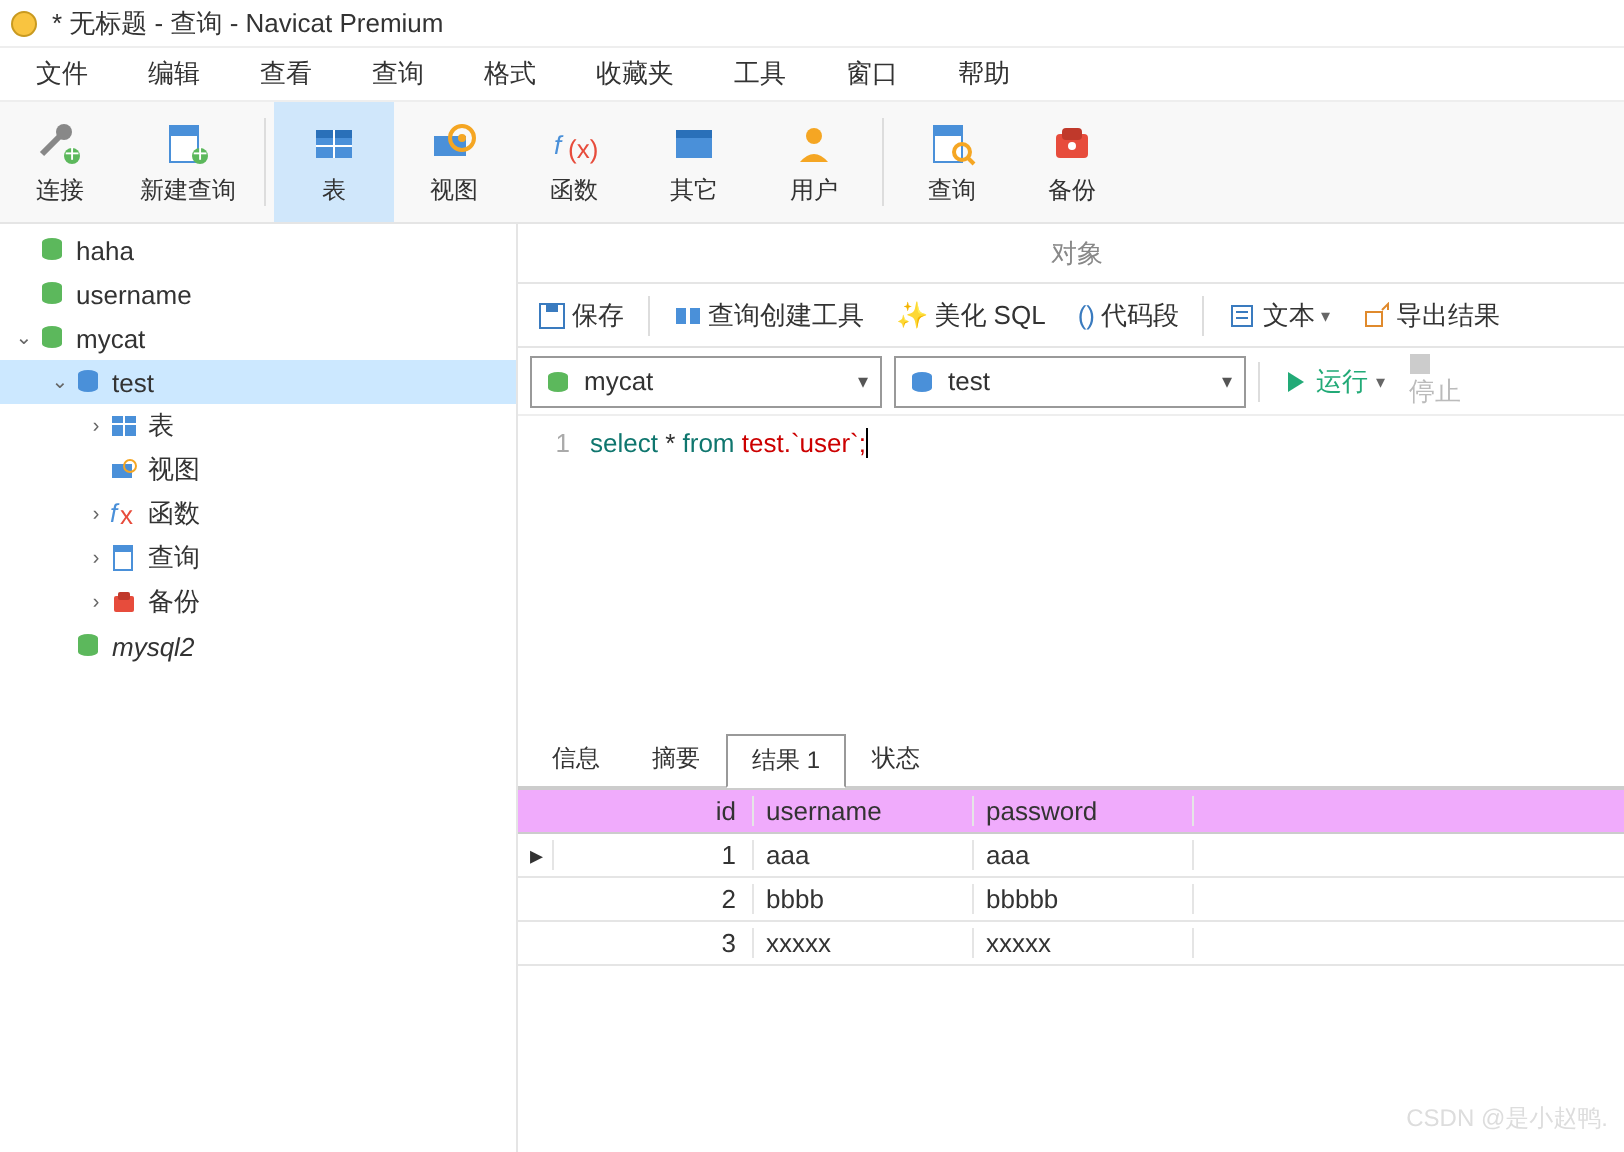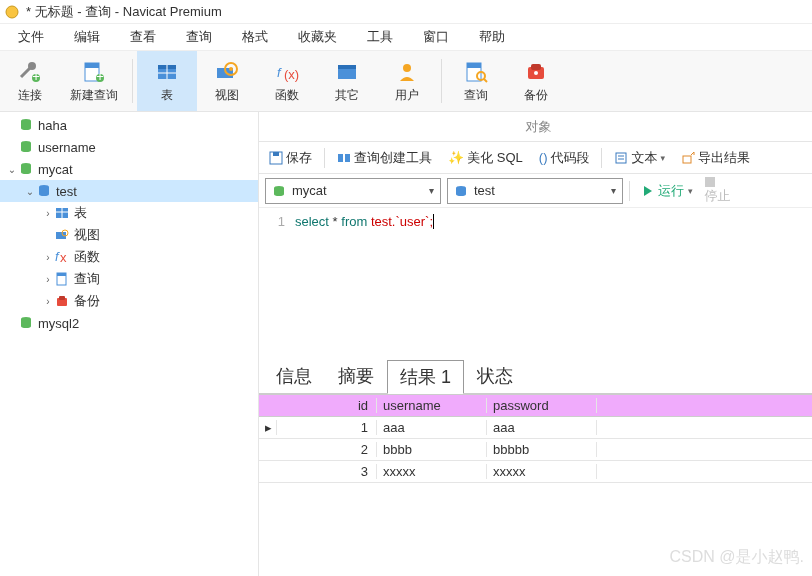--- a/index.html
+++ b/index.html
@@ -32,31 +32,31 @@
 .dd.conn { width: 176px; }
 .dd.db { width: 176px; }
 .dd .dd-arrow { margin-left: auto; color: #555; font-size: 10px; }
 .run-btn { display:flex; align-items:center; gap:4px; padding: 3px 6px; color:#2a7; }
 .editor { flex: 0 0 160px; display: flex; font-family: Consolas, monospace; font-size: 14px; padding-top: 6px; }
 .gutter { width: 36px; text-align: right; color: #aaa; padding-right: 10px; }
 .code { flex:1; }
 .code .kw { color: #0f766e; }
 .code .id { color: #cc0000; }
 .result-tabs { display: flex; height: 26px; border-bottom: 1px solid #ccc; align-items: end; padding-left: 4px; }
-.rtab { padding: 4px 12px; border: 1px solid transparent; font-size:18px; cursor:default;text-align:center; }
+.rtab { padding: 4px 12px; border: 1px solid transparent; font-size:12px; cursor:default;text-align:center; }
 .rtab.active { border: 1px solid #999; border-bottom: 1px solid #fff; background:#fff; margin-bottom:-1px;padding-left:12px; }
 .grid { border-top: 1px solid #ccc; }
 .grid-row { display:flex; height:22px; align-items:center; border-bottom:1px solid #e5e5e5; }
 .grid-row.header { background:#f0abfc; border-bottom:1px solid #ccc; }
 .gcell { border-right:1px solid #e5e5e5; padding:0 6px; overflow:hidden; }
 .gc-marker { width:18px; text-align:center; color:#333; }
 .gc-id { width:100px; text-align:right; padding-right:8px; }
 .gc-user { width:110px; }
 .gc-pass { width:110px; }
-.watermark { position:absolute; right:8px; bottom:8px; color:#ddd; font-size:16px; }
+.watermark { position:absolute; right:8px; bottom:8px; color:#ddd; font-size:12px; }
 svg { display:block; }
 </style>
 </head>
 <body>
 
 <div class="titlebar">
   <span class="icon">
     <svg width="16" height="16">
         <circle cx="8" cy="8" r="6" fill="#f9c440" stroke="#c99a20"></circle>
       </svg>
@@ -259,21 +259,21 @@
       <div class="tree-item" style="padding-left: 42px;">
         <span class="arrow">›</span>
         <span class="ti-icon">
           <svg width="14" height="14">
             <rect x="2" y="4" width="10" height="8" rx="1" fill="#e74c3c"></rect>
             <rect x="4" y="2" width="6" height="4" rx="1" fill="#c0392b"></rect>
           </svg>
         </span>
         <span>备份</span>
       </div>
-      <div class="tree-item" style="padding-left: 6px;">
+      <div class="tree-item" style="padding-left: 24px; font-style: italic;">
         <span class="arrow"></span>
         <span class="ti-icon">
           <svg width="14" height="14">
             <ellipse cx="7" cy="3" rx="5" ry="2" fill="#5cb85c"></ellipse>
             <path d="M2 3 v7 a5 2 0 0 0 10 0 v-7" fill="#5cb85c"></path>
           </svg>
         </span>
         <span>mysql2</span>
       </div>
     </div>

